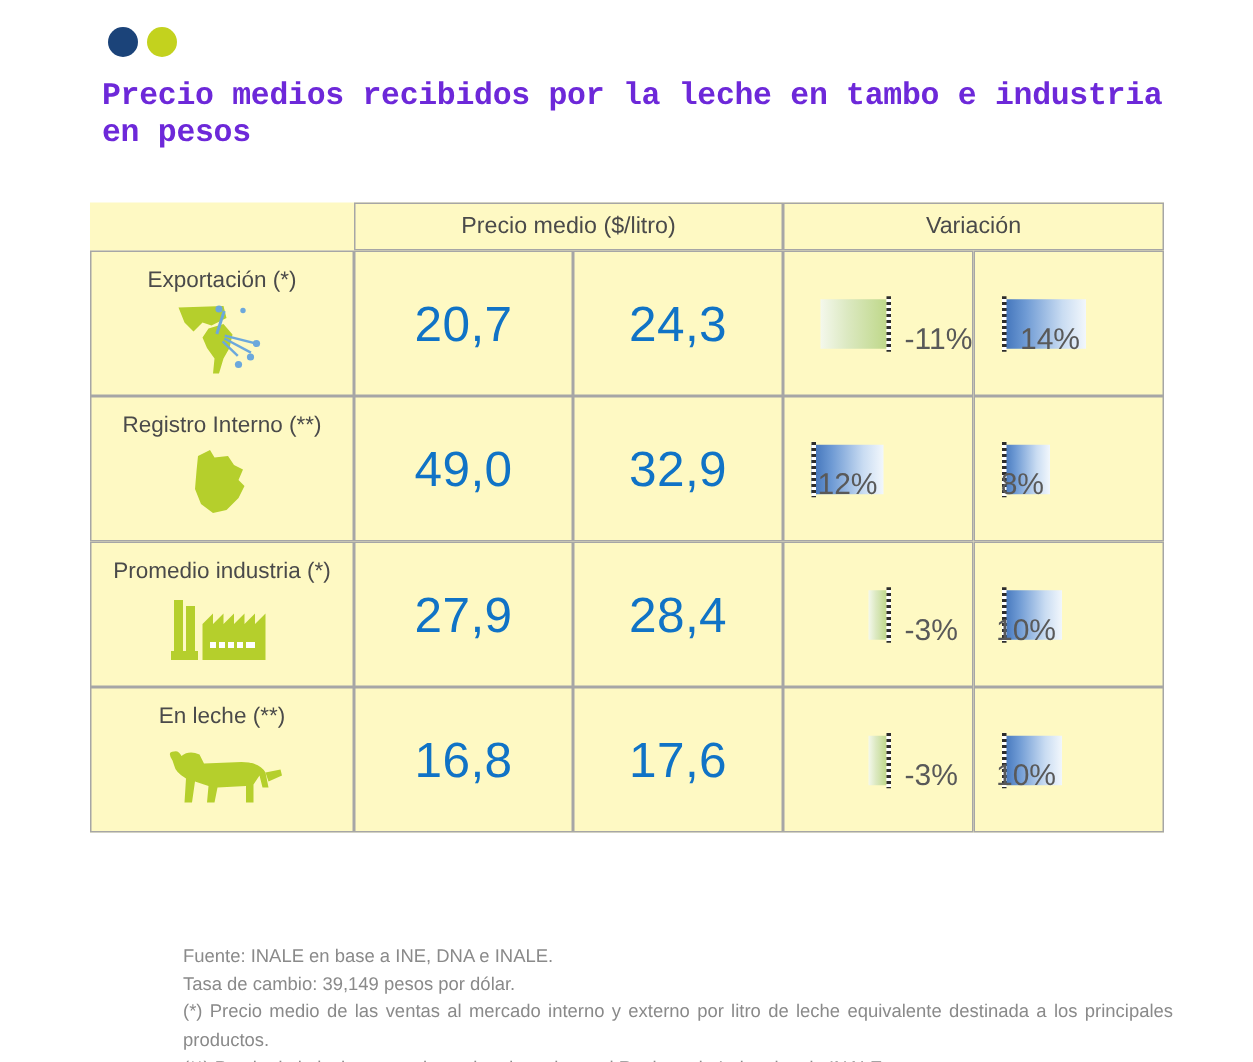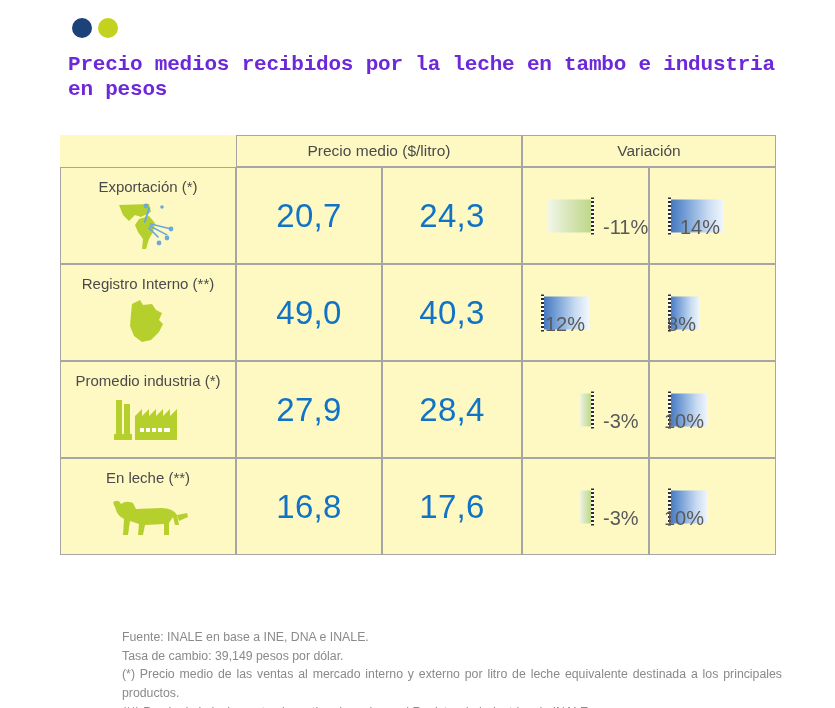--- a/index.html
+++ b/index.html
@@ -237,21 +237,21 @@
         <tr class="datarow">
           <td class="cell-label">
             <span class="lbl-text">Registro Interno (**)</span>
             <div class="icon-box">
               <svg width="60" height="54" viewBox="0 0 60 54">
       <path fill="#B5CF2C" d="M14 8 L22 4 L25 9 L34 8 L38 14 L44 17 L41 24 L45 28 L41 36 L33 44 L24 46 L16 40 L12 30 L13 18 Z"></path>
     </svg>
             </div>
           </td>
           <td class="cell-value">49,0</td>
-          <td class="cell-value">40,3</td>
+          <td class="cell-value">32,9</td>
           <td class="cell-bar">
             <div class="bar-inner">
               <div class="bar pos" style="width: 48px; left: 18px;"></div>
               <div class="axis" style="left: 18px;"></div>
               <div class="bar-label" style="left: 62px; transform: translate(-100%, -50%);">12%</div>
             </div>
           </td>
           <td class="cell-bar">
             <div class="bar-inner">
               <div class="bar pos" style="width: 32px; left: 18px;"></div>

